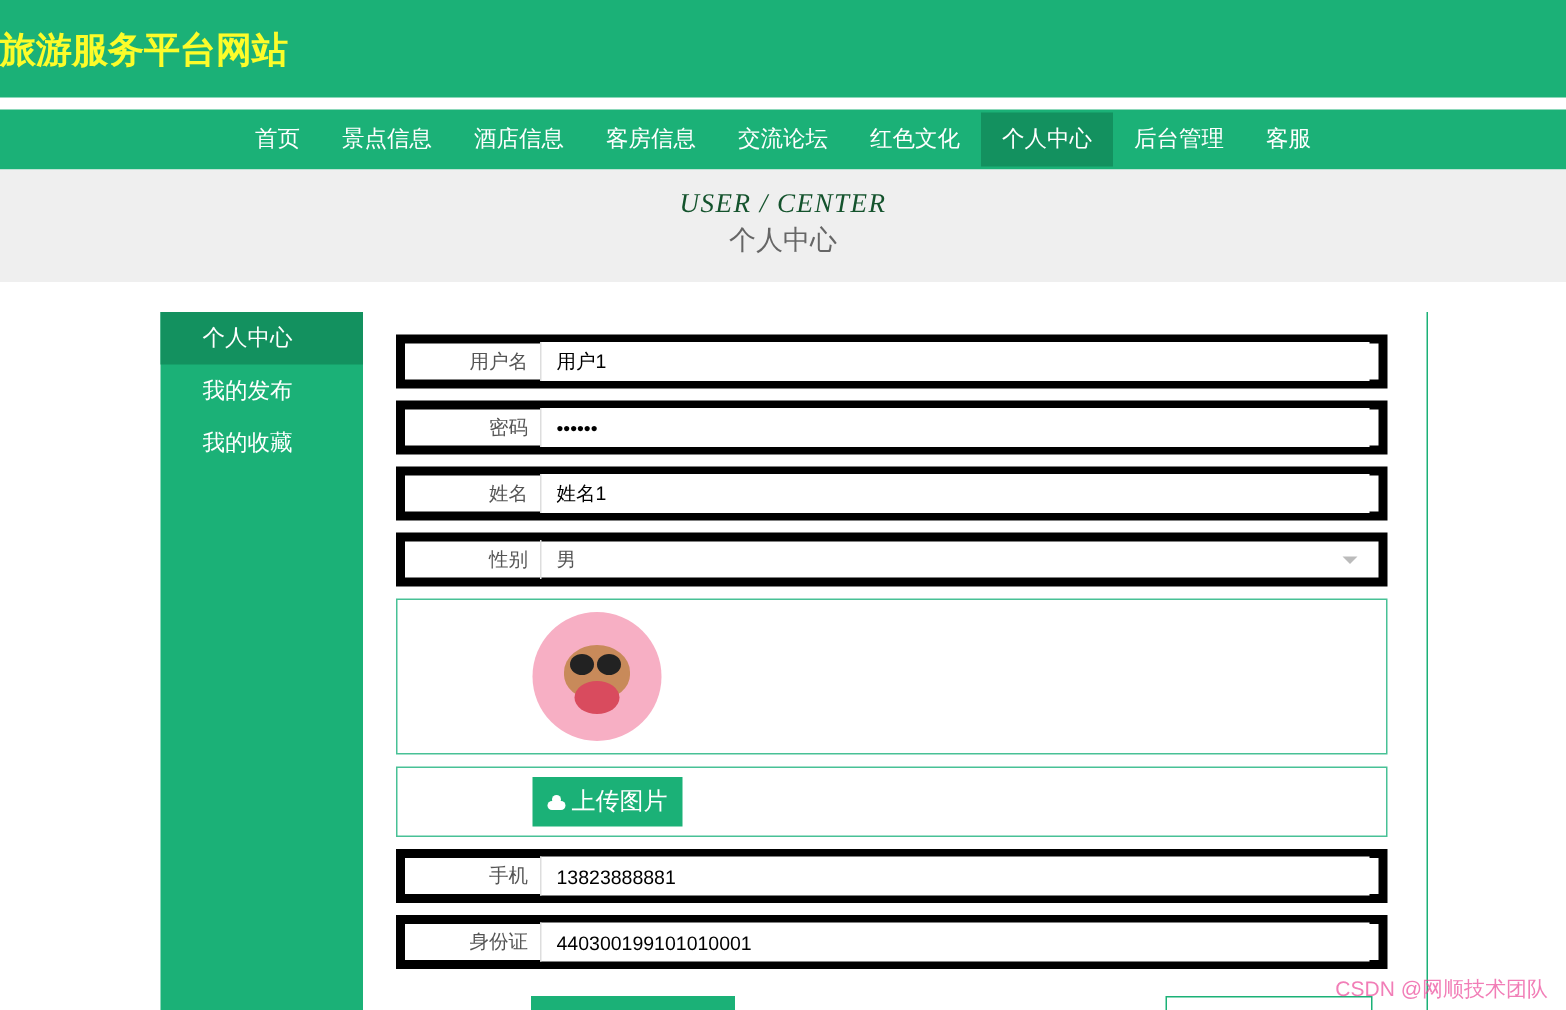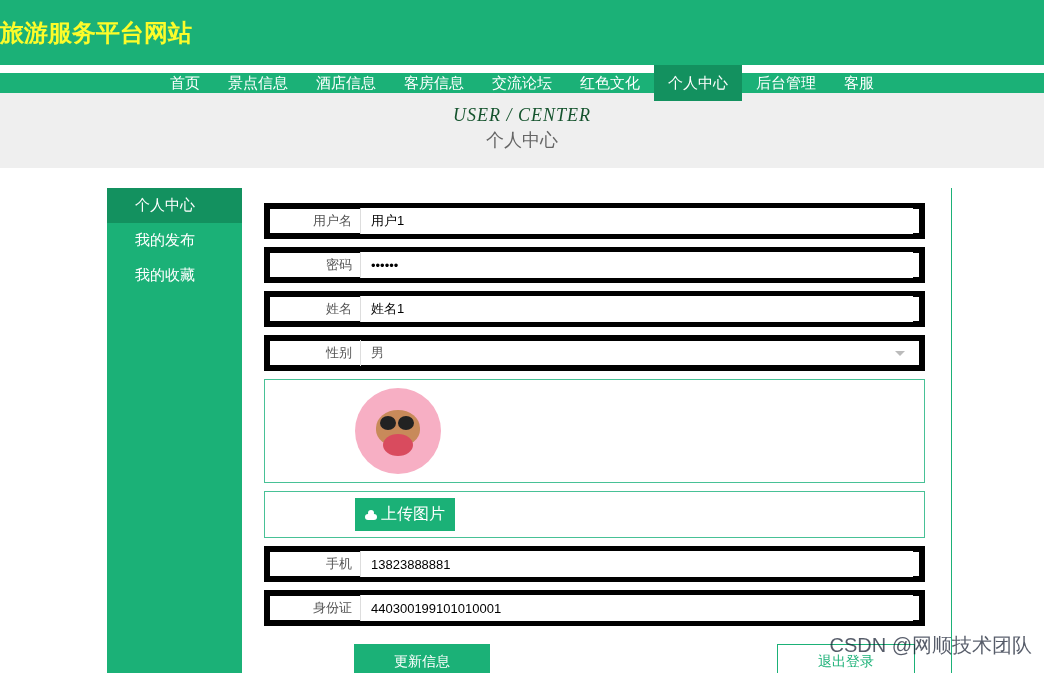--- a/index.html
+++ b/index.html
@@ -13,21 +13,21 @@
       justify-content: flex-start;
     }
     .site-title {
       color: #fcfc2a;
       font-size: 24px;
       font-weight: bold;
     }
     
     .nav-bar {
       background: #1bb177;
-      height: 20px;
+      height: 40px;
       display: flex;
       align-items: center;
       justify-content: center;
       margin-top: 8px;
     }
     .nav-item {
       color: #fff;
       font-size: 15px;
       padding: 0 14px;
       line-height: 36px;
@@ -239,24 +239,24 @@
       background: #fff;
       color: #1bb177;
       border: 1px solid #1bb177;
       padding: 8px 40px;
       font-size: 14px;
       cursor: pointer;
     }
     
     .watermark {
       position: fixed;
-      bottom: 14px;
+      bottom: 4px;
       right: 12px;
-      color: #0f172a;
-      font-size: 20px;
+      color: #ec4899;
+      font-size: 14px;
       opacity: 0.7;
     }
   </style>
 </head>
 <body>
 
 <div class="header-bar">
   <div class="site-title">旅游服务平台网站</div>
 </div>
 

